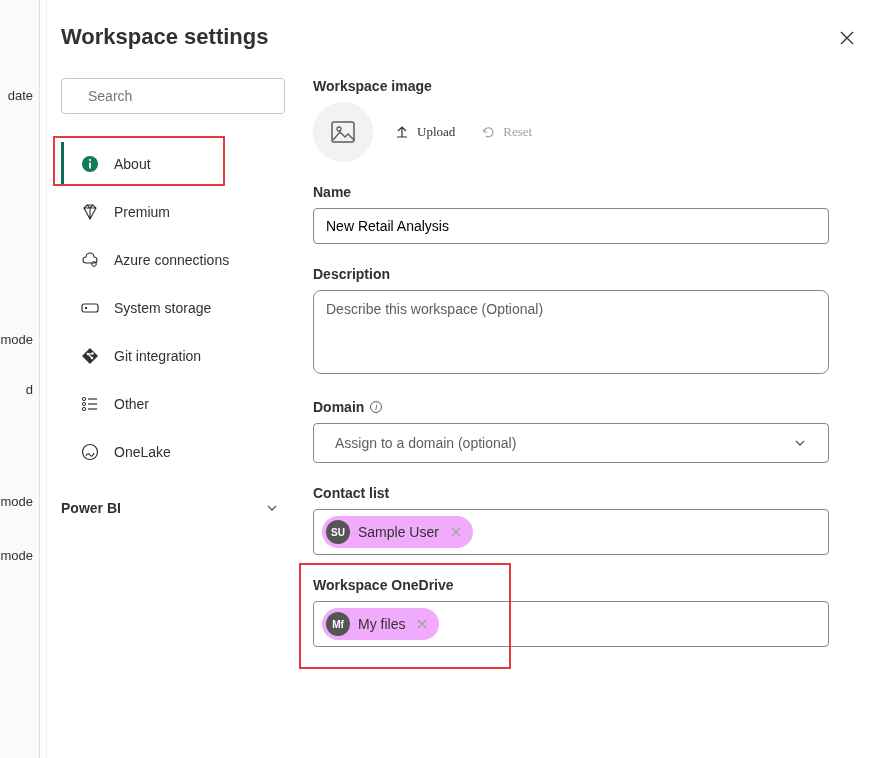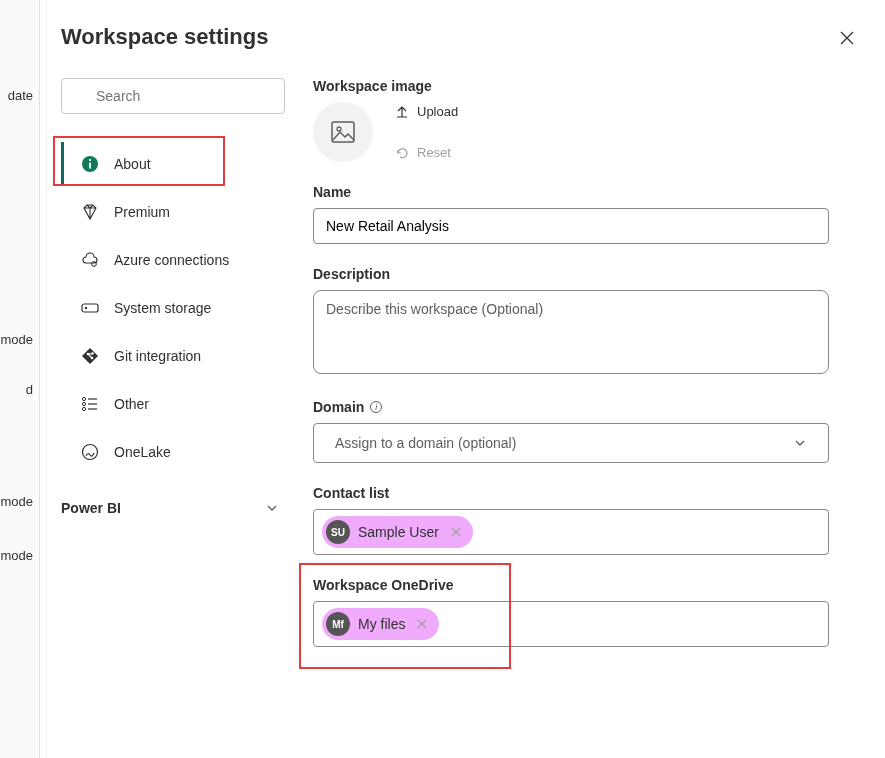--- a/index.html
+++ b/index.html
@@ -50,21 +50,21 @@
       display: flex;
       gap: 28px;
       flex: 1;
     }
     .sidebar { width: 224px; }
     .search-box {
       display: flex; align-items: center;
       border: 1px solid #c8c6c4;
       border-radius: 4px;
       height: 36px;
-      padding: 0 26px;
+      padding: 0 18px;
       margin-bottom: 28px;
       color: #605e5c;
       gap: 8px;
     }
     .search-box input {
       border: none; outline: none; flex: 1;
       font-size: 14px; color: #323130;
       background: transparent;
     }
     .nav-item {
@@ -95,21 +95,21 @@
     }
     .main { flex: 1; padding-right: 30px; }
     .form-label { font-size: 14px; font-weight: 700; margin-bottom: 8px; display: flex; align-items: center; gap: 6px; }
     .form-group { margin-bottom: 22px; }
     .img-row { display: flex; align-items: center; gap: 22px; margin-bottom: 18px; }
     .img-placeholder {
       width: 60px; height: 60px; border-radius: 50%;
       background: #f3f2f1;
       display: flex; align-items: center; justify-content: center;
     }
-    .img-actions { display: flex; flex-direction: column; gap: 26px; }
+    .img-actions { display: flex; flex-direction: row; gap: 26px; font-family: Liberation Serif, serif; }
     .img-action { display: flex; align-items: center; gap: 8px; font-size: 13px; cursor: pointer; }
     .img-action.disabled { color: #a19f9d; cursor: default; }
     .text-input {
       width: 100%;
       border: 1px solid #8a8886;
       border-radius: 4px;
       height: 36px;
       padding: 0 12px;
       font-size: 14px;
       outline: none;

